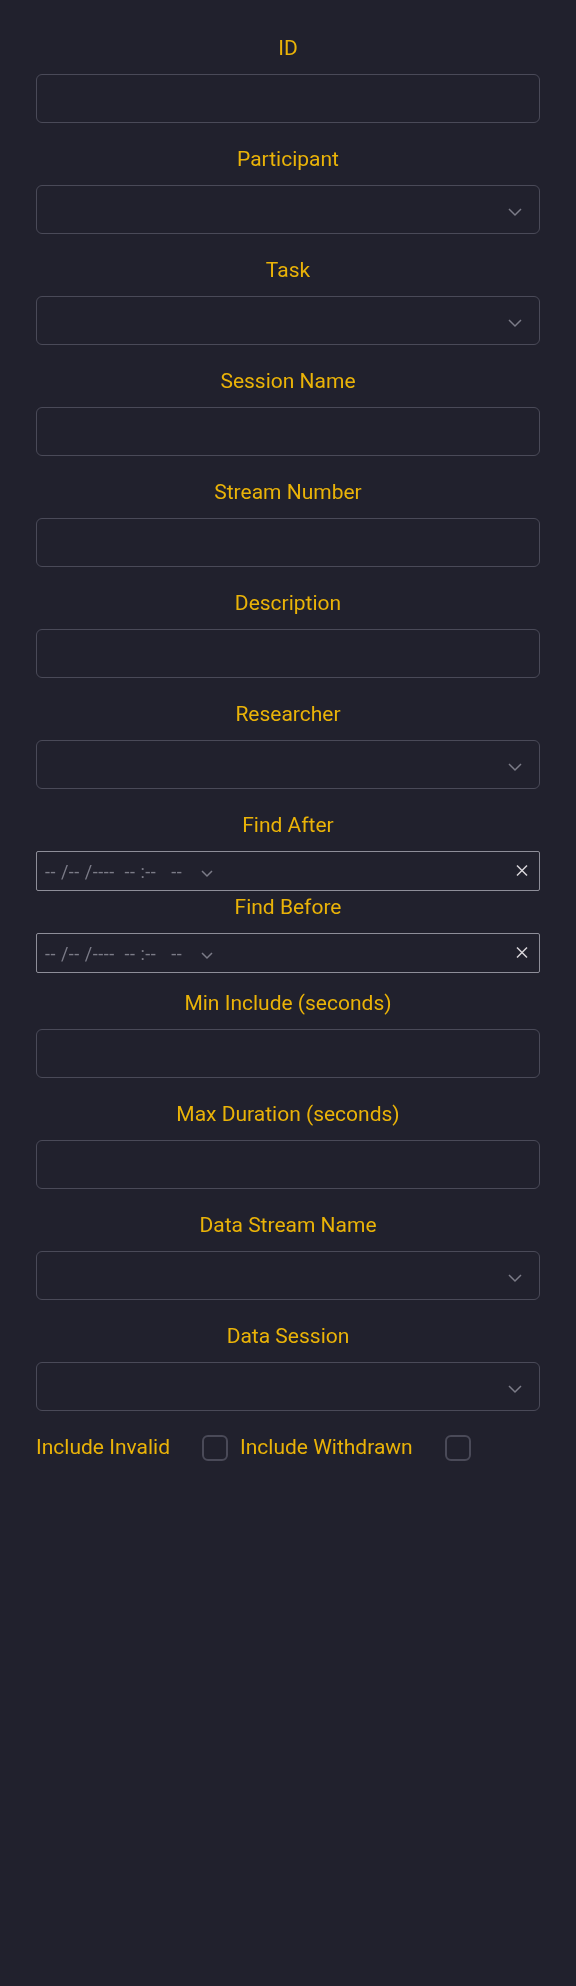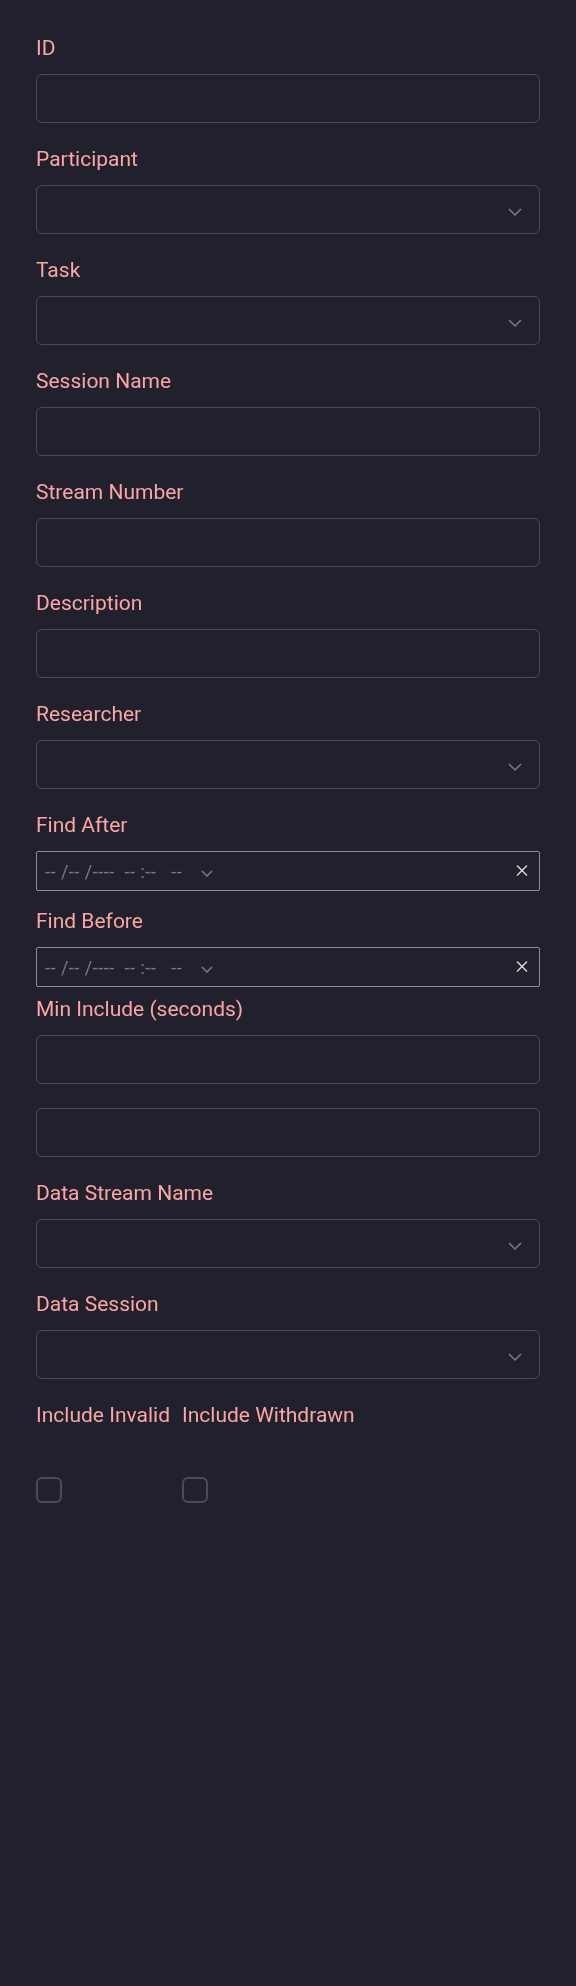--- a/index.html
+++ b/index.html
@@ -10,22 +10,23 @@
     width: 576px;
     padding: 36px;
     font-size: 21px;
   }
   .field {
     margin-bottom: 24px;
   }
   .field-label {
     display: block;
     margin-bottom: 14px;
-    color: #fca5a5;
+    color: #eab308;
     font-size: 21px;
+    text-align: center;
   }
   .text-input {
     width: 100%;
     height: 49px;
     background: transparent;
     border: 1px solid #4a4a58;
     border-radius: 6px;
     color: #d8d5d9;
     padding: 0 12px;
     font-size: 18px;
@@ -73,21 +74,21 @@
     color: #d8d5d9;
     font-size: 18px;
     cursor: pointer;
   }
   .row-checks {
     display: flex;
     gap: 12px;
   }
   .check-col {
     display: flex;
-    flex-direction: column;
+    flex-direction: row;
     gap: 32px;
   }
   .check-col .field-label { margin-bottom: 18px; white-space: nowrap; }
   .checkbox {
     width: 26px;
     height: 26px;
     border: 2px solid #4a4a58;
     border-radius: 6px;
     background: transparent;
     cursor: pointer;
@@ -147,21 +148,21 @@
   <div class="select-wrap">
     <span></span>
     <span class="select-chevron">
       <svg class="chevron" width="16" height="10" viewBox="0 0 16 10">
           <path d="M2 2 L8 8 L14 2"></path>
         </svg>
     </span>
   </div>
 </div>
 
-<div class="field" style="margin-bottom:18px;">
+<div class="field" style="margin-bottom:4px;">
   <label class="field-label">Find After</label>
   <div class="datetime-wrap">
     <span class="dt-seg">--</span>
     <span class="dt-seg">&nbsp;/</span>
     <span class="dt-seg">--</span>
     <span class="dt-seg">&nbsp;/</span>
     <span class="dt-seg">----</span>
     <span class="dt-seg">&nbsp;&nbsp;</span>
     <span class="dt-seg">--</span>
     <span class="dt-seg">&nbsp;:</span>
@@ -174,21 +175,21 @@
         </svg>
     </span>
     <span class="dt-clear">
       <svg class="x-icon" width="14" height="14" viewBox="0 0 14 14">
           <path d="M2 2 L12 12 M12 2 L2 12"></path>
         </svg>
     </span>
   </div>
 </div>
 
-<div class="field" style="margin-bottom:10px;">
+<div class="field" style="margin-bottom:18px;">
   <label class="field-label">Find Before</label>
   <div class="datetime-wrap">
     <span class="dt-seg">--</span>
     <span class="dt-seg">&nbsp;/</span>
     <span class="dt-seg">--</span>
     <span class="dt-seg">&nbsp;/</span>
     <span class="dt-seg">----</span>
     <span class="dt-seg">&nbsp;&nbsp;</span>
     <span class="dt-seg">--</span>
     <span class="dt-seg">&nbsp;:</span>
@@ -207,20 +208,21 @@
     </span>
   </div>
 </div>
 
 <div class="field">
   <label class="field-label">Min Include (seconds)</label>
   <input type="text" class="text-input" value="" style="">
 </div>
 
 <div class="field">
+  <label class="field-label">Max Duration (seconds)</label>
   <input type="text" class="text-input" value="" style="">
 </div>
 
 <div class="field">
   <label class="field-label">Data Stream Name</label>
   <div class="select-wrap">
     <span></span>
     <span class="select-chevron">
       <svg class="chevron" width="16" height="10" viewBox="0 0 16 10">
           <path d="M2 2 L8 8 L14 2"></path>

